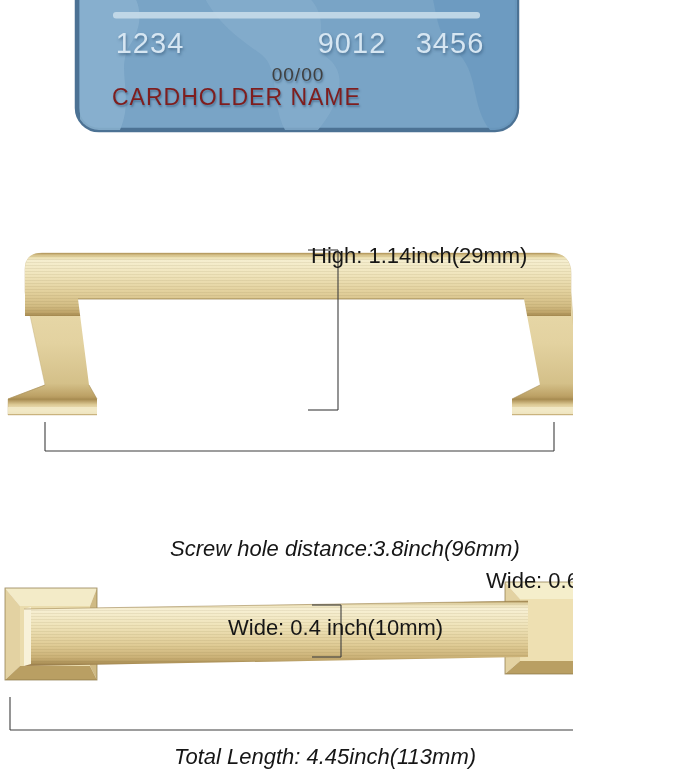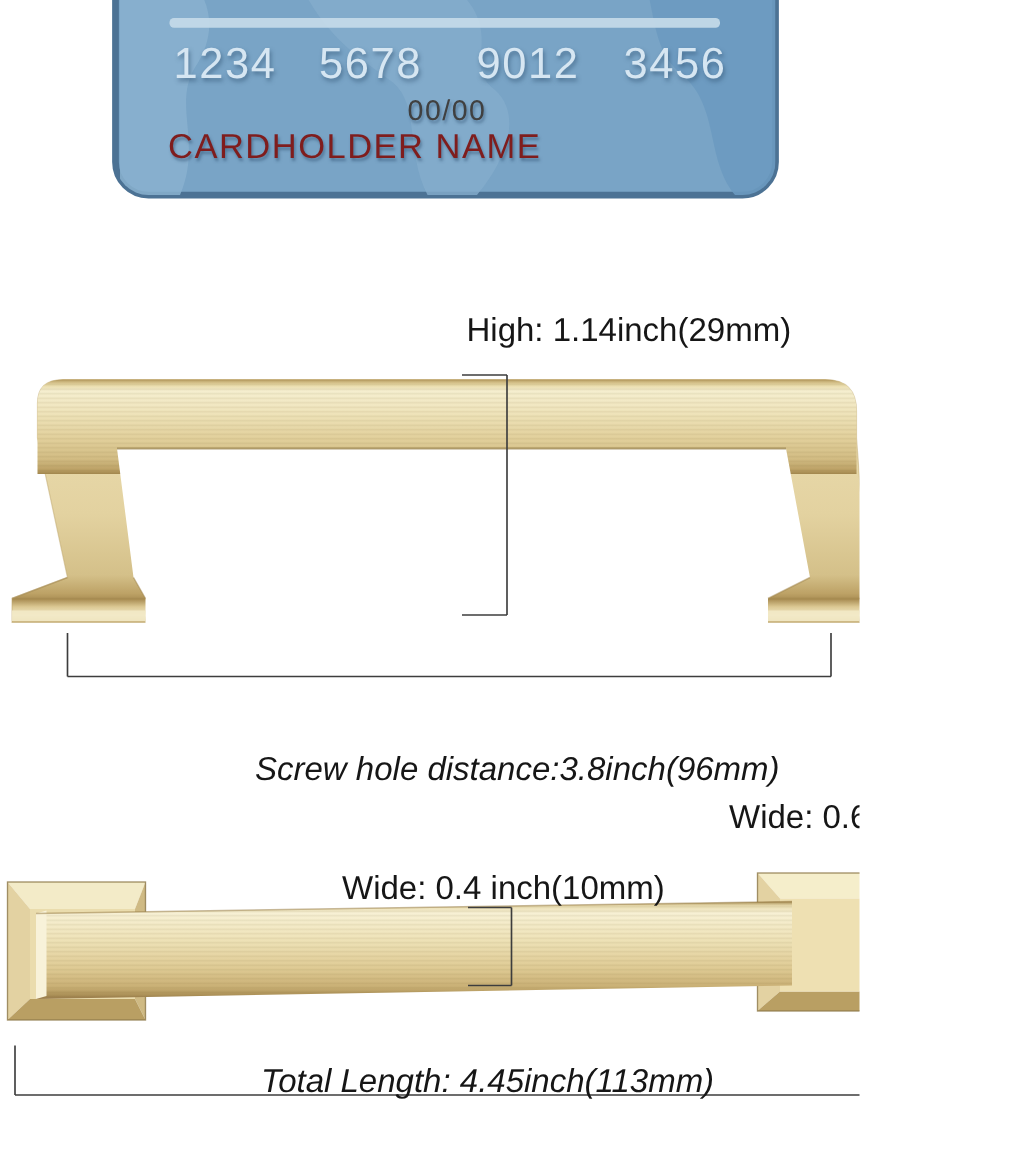--- a/index.html
+++ b/index.html
@@ -21,20 +21,21 @@
   }
   .card-holder{
     position:absolute;left:112px;top:84px;
     font-size:23px;color:#7f1d1d;letter-spacing:1px;
     text-shadow:1px 2px 2px rgba(44,76,108,.5);white-space:nowrap;
   }
   
   .dim{
     position:absolute;font-size:22px;color:#161616;white-space:nowrap;
     font-family:"Liberation Sans",sans-serif;
+    margin-top:36px;
   }
   .dim.it{font-style:italic;}
 </style>
 </head>
 <body>
 
 <div class="canvas">
 
   <svg class="layer" width="679" height="772" viewBox="0 0 679 772">
     <defs>
@@ -164,21 +165,20 @@
 
       <g>
         <path d="M10,697 L10,730"></path>
         <path d="M596,699 L596,730"></path>
         <path d="M10,730 L596,730"></path>
       </g>
     </g>
   </svg>
 
   <span class="card-num" style="left:150px">1234</span>
-  <span class="card-num" style="left:247px">5678</span>
   <span class="card-num" style="left:352px">9012</span>
   <span class="card-num" style="left:450px">3456</span>
   <span class="card-expiry" style="left:298px">00/00</span>
   <span class="card-holder">CARDHOLDER NAME</span>
 
   <span class="dim" style="left:311px;top:207px">High: 1.14inch(29mm)</span>
   <span class="dim it" style="left:170px;top:500px">Screw hole distance:3.8inch(96mm)</span>
   <span class="dim" style="left:486px;top:532px">Wide: 0.67inch(17mm)</span>
   <span class="dim" style="left:228px;top:579px">Wide: 0.4 inch(10mm)</span>
   <span class="dim it" style="left:174px;top:708px">Total Length: 4.45inch(113mm)</span>

